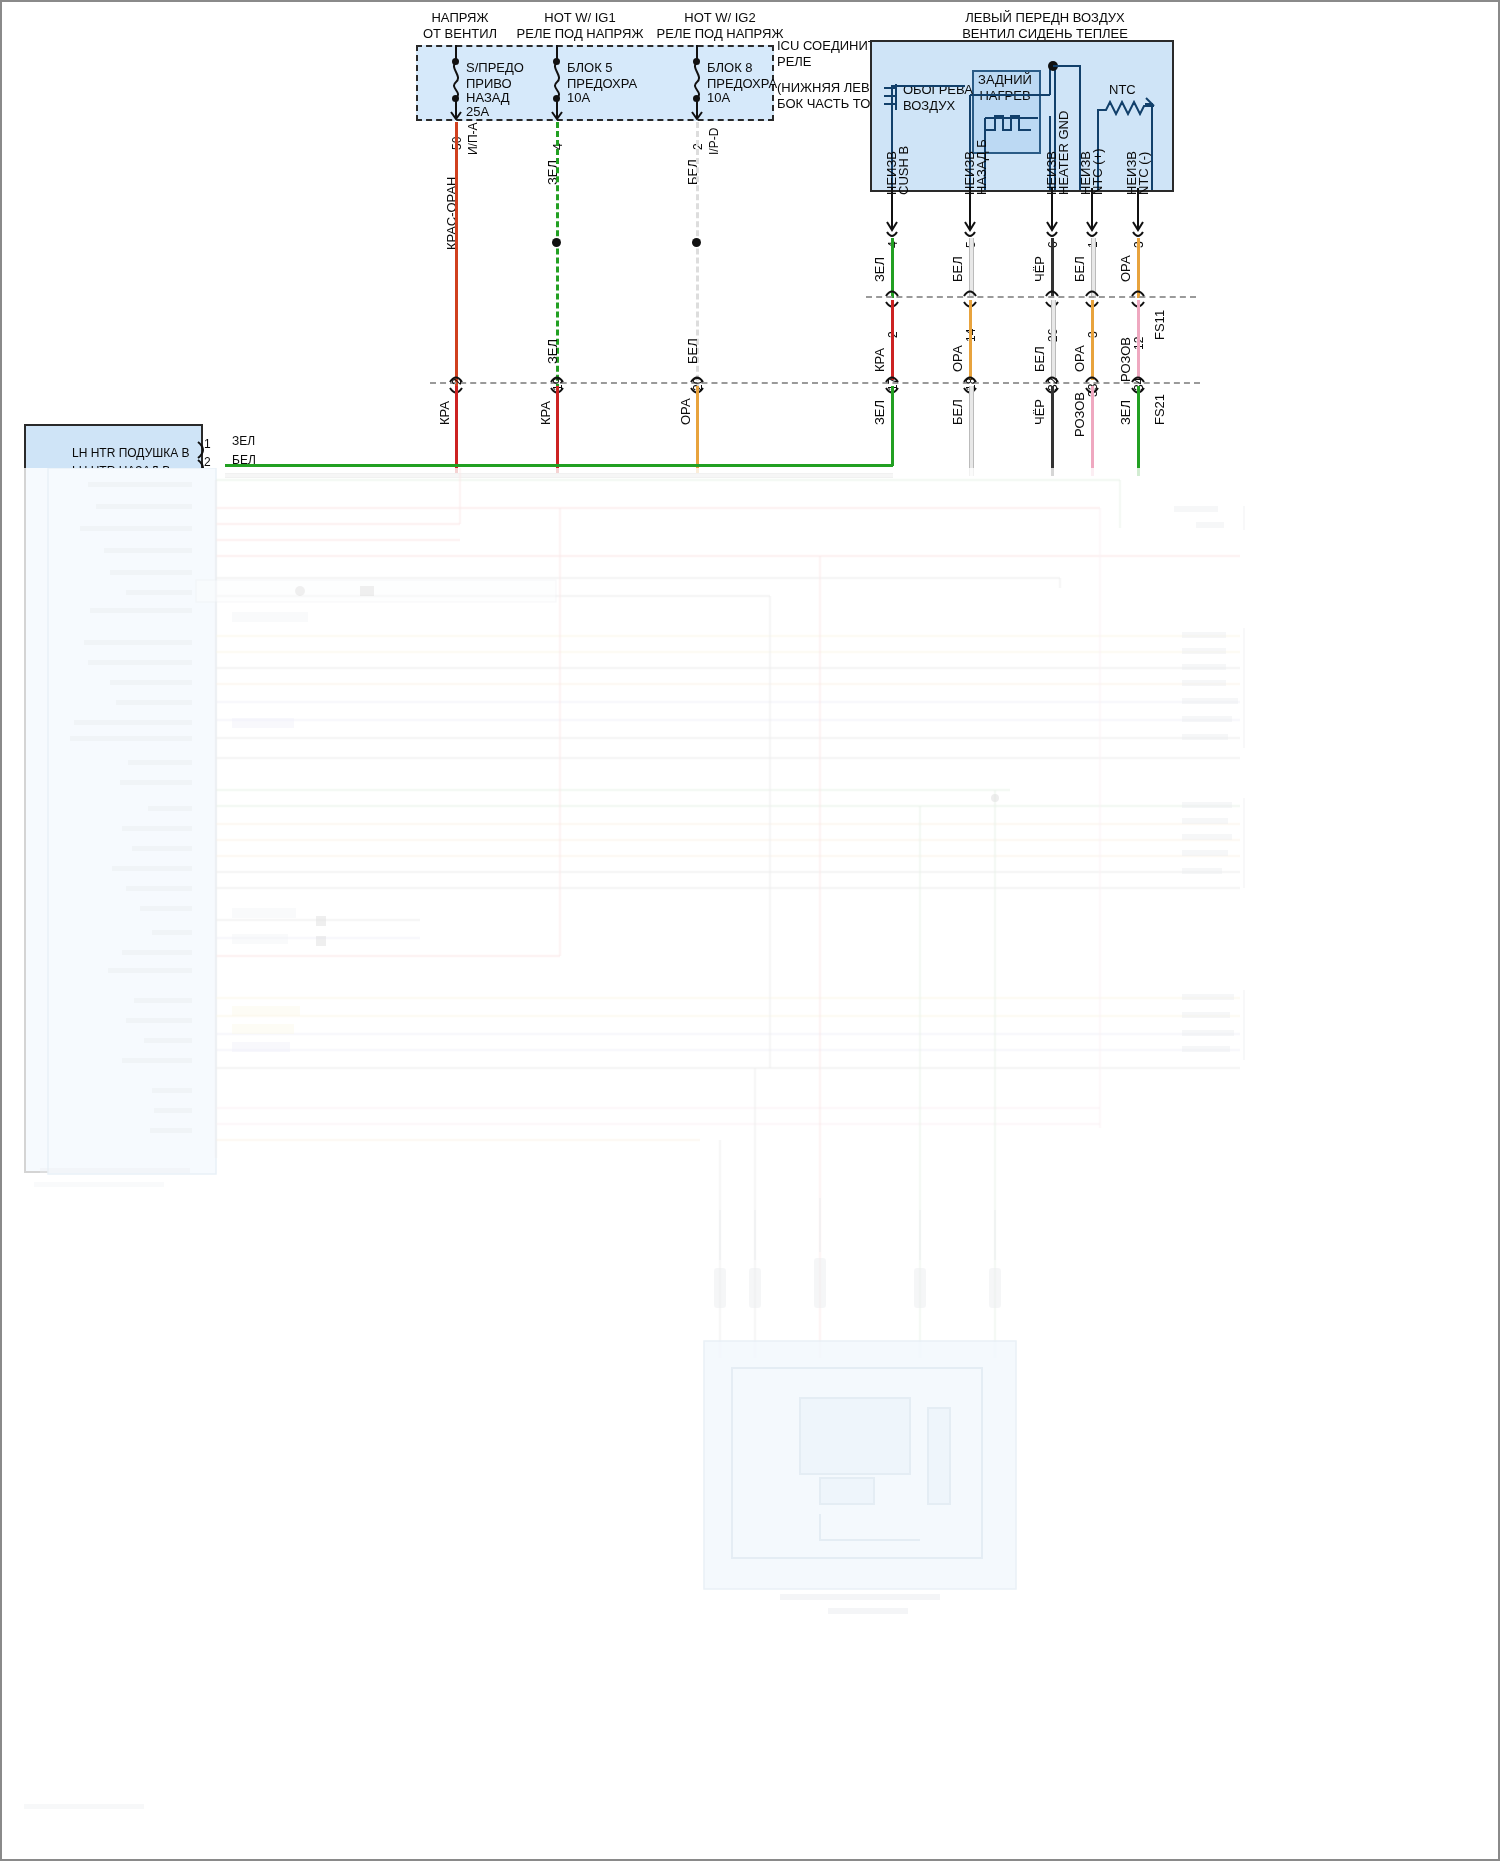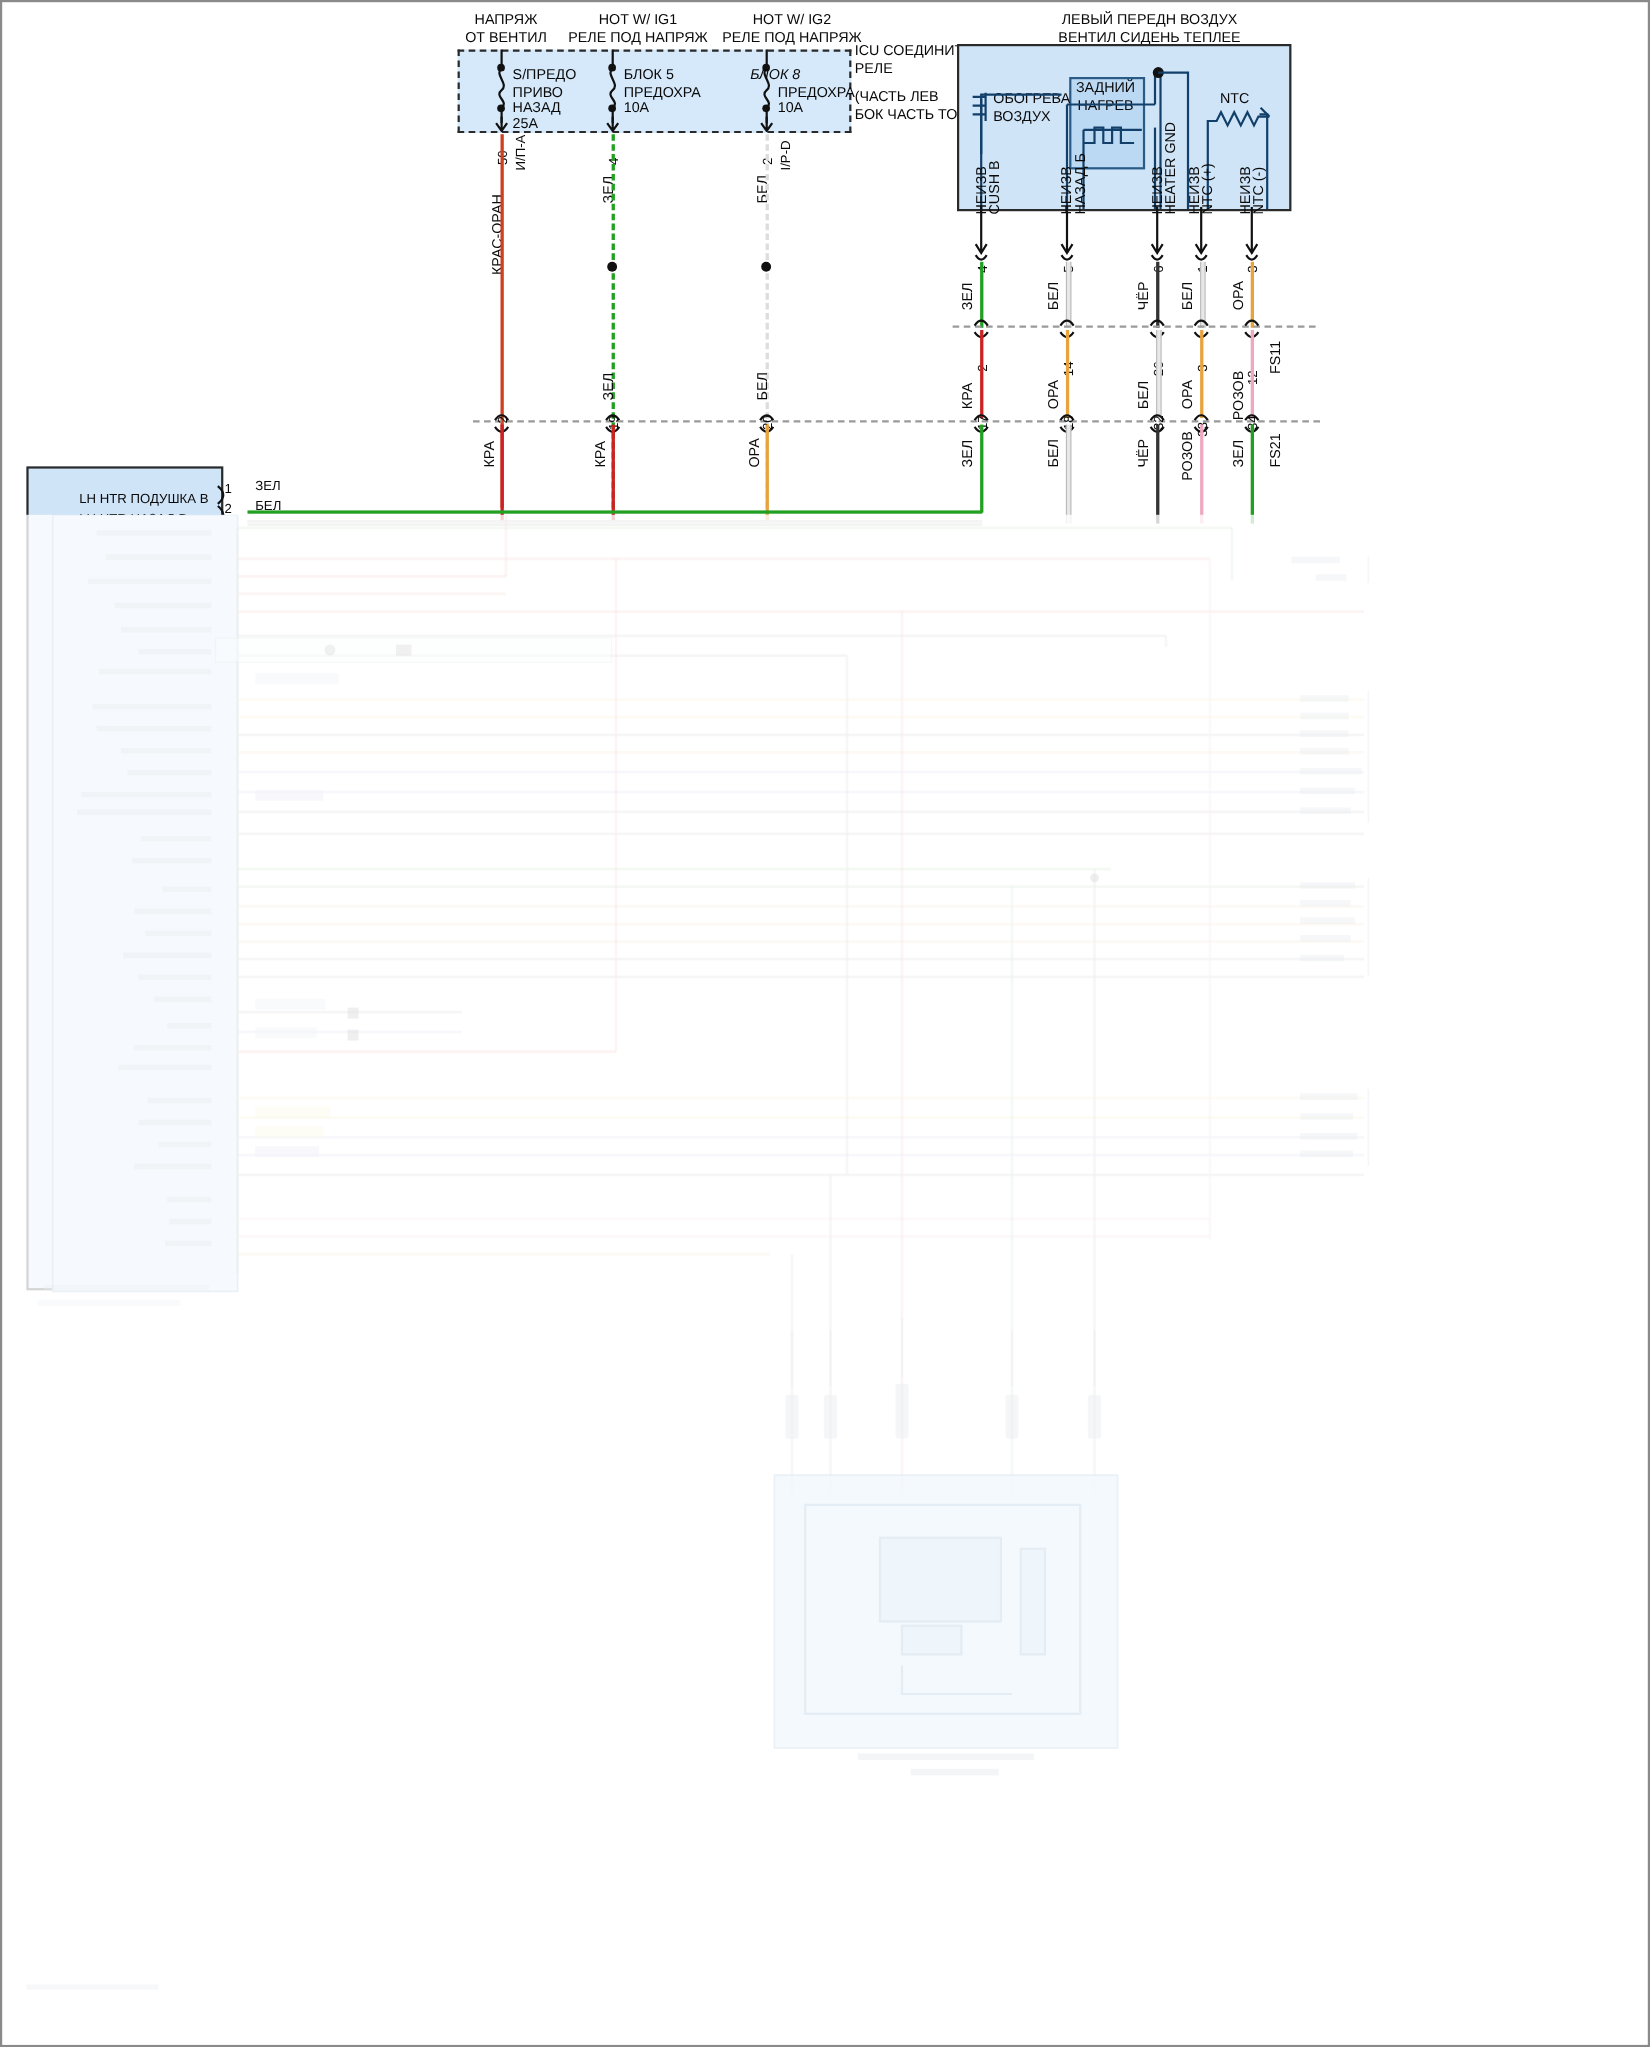--- a/index.html
+++ b/index.html
@@ -33,21 +33,21 @@
     <div class="lbl c" style="left:630px;top:10px;width:180px;">HOT W/ IG2</div>
     <div class="lbl c" style="left:630px;top:26px;width:180px;">РЕЛЕ ПОД НАПРЯЖ</div>
 
     <div class="lbl c" style="left:900px;top:10px;width:290px;">ЛЕВЫЙ ПЕРЕДН ВОЗДУХ</div>
     <div class="lbl c" style="left:900px;top:26px;width:290px;">ВЕНТИЛ СИДЕНЬ ТЕПЛЕЕ</div>
 
     <div class="box dash" style="left:416px;top:45px;width:354px;height:72px;"></div>
 
     <div class="lbl" style="left:777px;top:38px;">ICU СОЕДИНИТЕЛЬ</div>
     <div class="lbl" style="left:777px;top:54px;">РЕЛЕ</div>
-    <div class="lbl" style="left:777px;top:80px;">(ЧАСТЬ ЛЕВ</div>
+    <div class="lbl" style="left:777px;top:80px;">(НИЖНЯЯ ЛЕВ</div>
     <div class="lbl" style="left:777px;top:96px;">БОК ЧАСТЬ ТОРП)</div>
 
     <div class="wire" style="left:455px;top:45px;width:2px;height:16px;background:#111;"></div>
     <div class="wire" style="left:452px;top:58px;width:7px;height:7px;border-radius:50%;background:#111;"></div>
     <svg style="position:absolute;left:448px;top:62px;" width="16" height="36">
       <path d="M8 0 C1 6 15 14 8 20 C1 26 15 30 8 36" stroke="#111" stroke-width="2" fill="none"></path>
     </svg>
     <div class="wire" style="left:452px;top:95px;width:7px;height:7px;border-radius:50%;background:#111;"></div>
     <div class="wire" style="left:455px;top:98px;width:2px;height:14px;background:#111;"></div>
     <svg style="position:absolute;left:448px;top:106px;" width="16" height="14">
@@ -75,21 +75,21 @@
     <div class="wire" style="left:696px;top:45px;width:2px;height:16px;background:#111;"></div>
     <div class="wire" style="left:693px;top:58px;width:7px;height:7px;border-radius:50%;background:#111;"></div>
     <svg style="position:absolute;left:689px;top:62px;" width="16" height="36">
       <path d="M8 0 C1 6 15 14 8 20 C1 26 15 30 8 36" stroke="#111" stroke-width="2" fill="none"></path>
     </svg>
     <div class="wire" style="left:693px;top:95px;width:7px;height:7px;border-radius:50%;background:#111;"></div>
     <div class="wire" style="left:696px;top:98px;width:2px;height:14px;background:#111;"></div>
     <svg style="position:absolute;left:689px;top:106px;" width="16" height="14">
       <path d="M8 0 L8 12 M3 6 L8 13 L13 6" stroke="#111" stroke-width="2" fill="none"></path>
     </svg>
-    <div class="lbl" style="left:682px;top:60px;font-style:italic;">БЛОК 8</div>
+    <div class="lbl" style="left:707px;top:60px;">БЛОК 8</div>
     <div class="lbl" style="left:707px;top:76px;">ПРЕДОХРА</div>
     <div class="lbl" style="left:707px;top:90px;">10A</div>
 
     <div class="box" style="left:870px;top:40px;width:300px;height:148px;"></div>
 
     <div class="box inner" style="left:972px;top:70px;width:65px;height:80px;"></div>
     <div class="lbl c" style="left:960px;top:72px;width:90px;">ЗАДНИЙ</div>
     <div class="lbl c" style="left:960px;top:88px;width:90px;">НАГРЕВ</div>
     <svg style="position:absolute;left:985px;top:108px;" width="50" height="28">
       <path d="M0 22 L10 22 L10 8 L18 8 L18 22 L26 22 L26 8 L34 8 L34 22 L46 22" stroke="#12406b" stroke-width="2" fill="none"></path>

